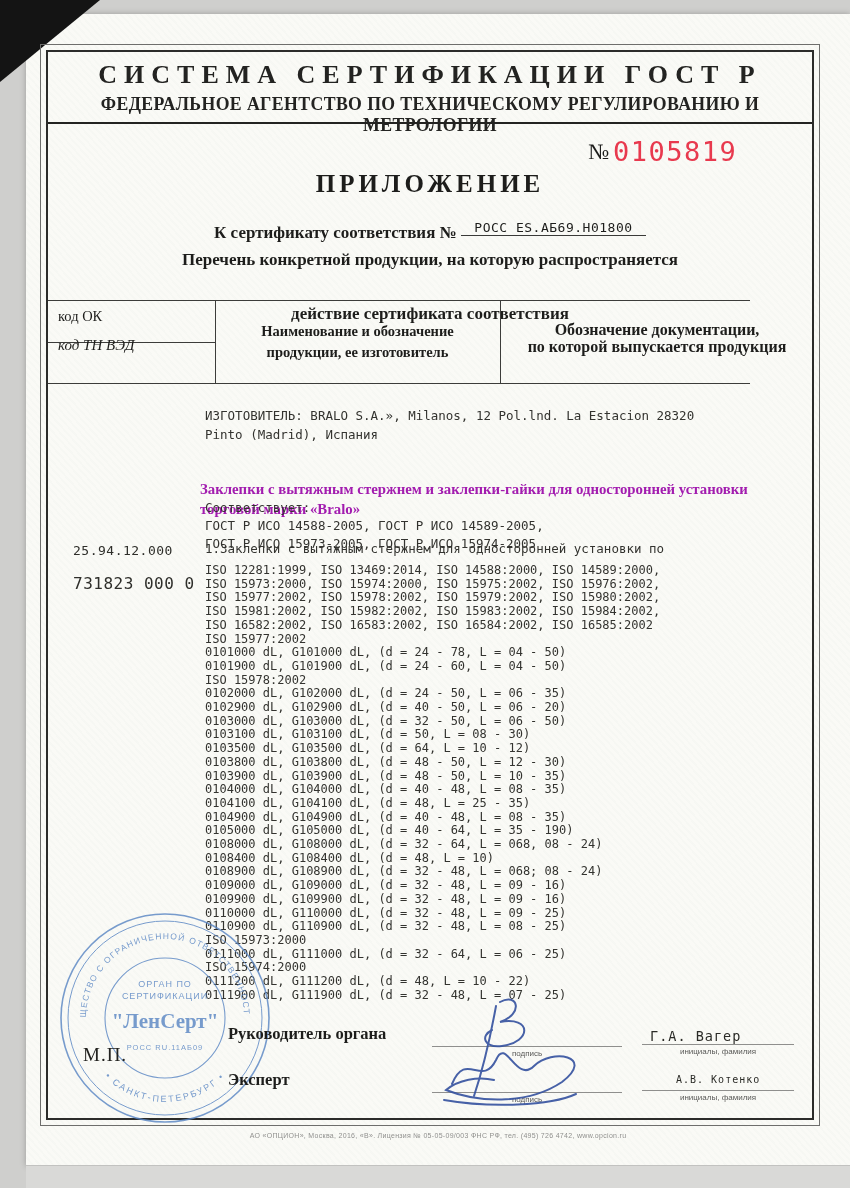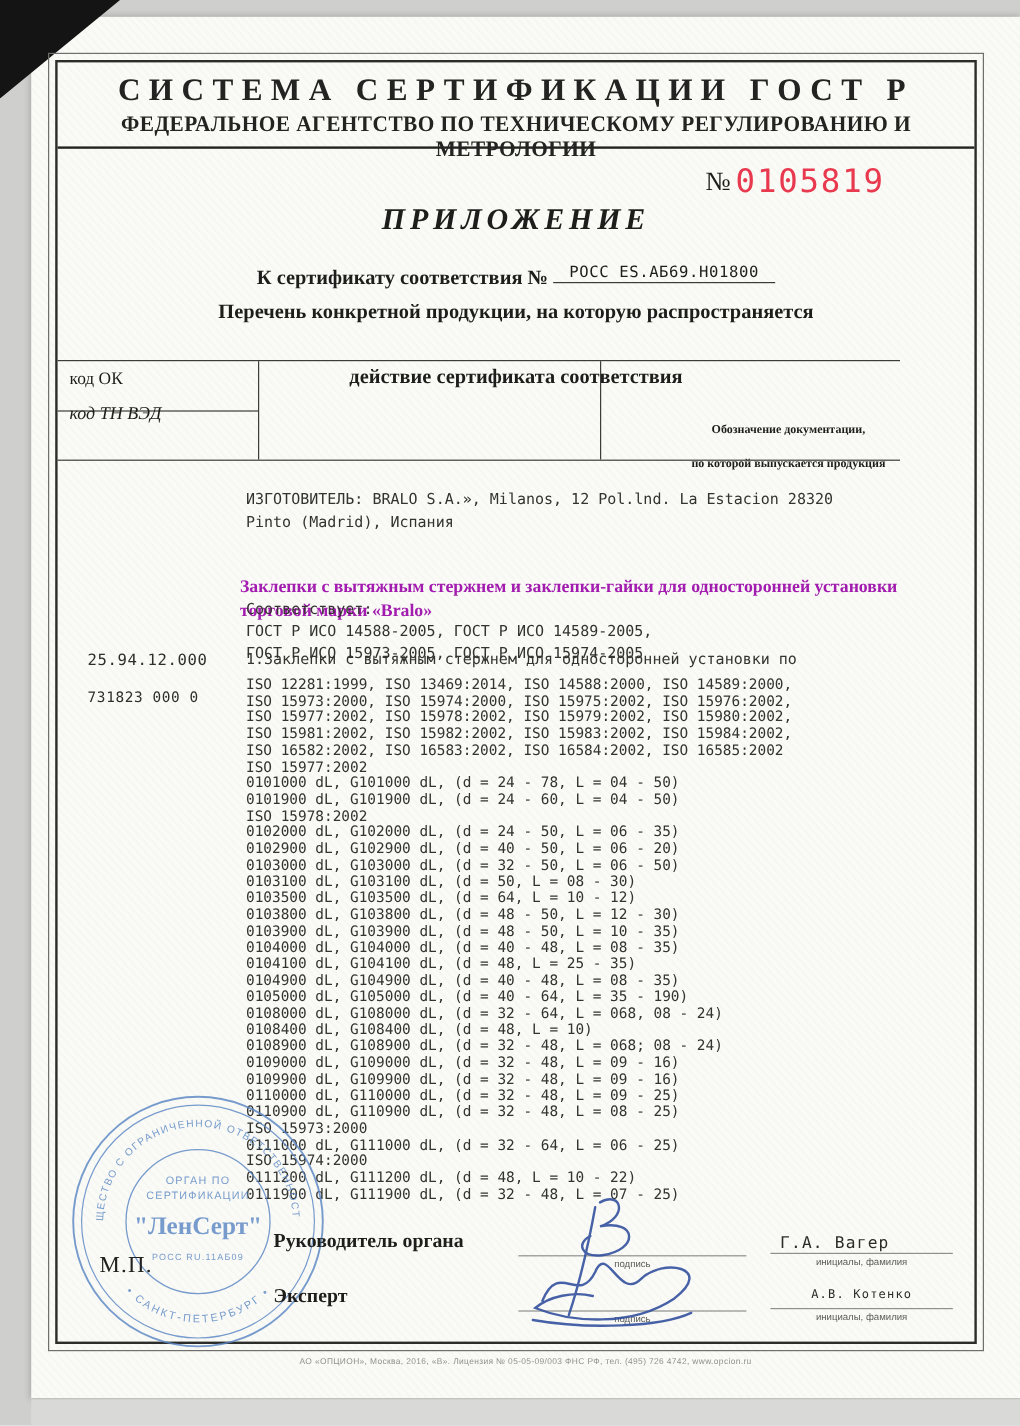--- a/index.html
+++ b/index.html
@@ -34,43 +34,43 @@
   }
   .header-subtitle{
     left:48px;right:38px;top:94px;font-size:18.5px;font-weight:bold;
     letter-spacing:.4px;text-align:center;color:#232321;
     transform:scaleX(.96);
   }
   .header-divider{left:48px;right:38px;top:122px;border-top:2.5px solid #232321;height:0;}
   .cert-number{left:588px;top:136px;white-space:nowrap;}
   .cert-number .prefix{font-size:22px;color:#1c1c1a;}
   .cert-number .value{font-family:"DejaVu Sans Mono",monospace;font-size:27px;color:#e8394e;letter-spacing:1.5px;vertical-align:-2px;}
-  .attachment-title{left:48px;right:38px;top:170px;text-align:center;font-size:25px;font-weight:bold;letter-spacing:4px;font-style:italic;}
+  .attachment-title{left:48px;right:38px;top:170px;text-align:center;font-size:25px;font-weight:bold;letter-spacing:4px;}
   .cert-line{left:48px;right:38px;top:214px;text-align:center;font-size:17px;font-weight:bold;white-space:nowrap;}
   .cert-underline{
     display:inline-block;width:185px;border-bottom:1.2px solid #3a3a38;
     font-family:"DejaVu Sans Mono",monospace;font-weight:normal;font-size:13px;
     transform:translateY(-6px);text-align:center;letter-spacing:.5px;margin-top:12px;
   }
   .list-heading1{left:48px;right:38px;top:250px;text-align:center;font-size:17px;font-weight:bold;}
   .list-heading2{left:48px;right:38px;top:272px;text-align:center;font-size:17px;font-weight:bold;margin-top:32px;}
   .tbl{left:48px;top:300px;width:702px;height:82px;border-top:1.5px solid #3c3c3a;border-bottom:1.5px solid #3c3c3a;}
   .tbl .v1{position:absolute;left:167px;top:0;bottom:0;border-left:1.2px solid #3c3c3a;}
   .tbl .v2{position:absolute;left:452px;top:0;bottom:0;border-left:1.2px solid #3c3c3a;}
   .tbl .h1{position:absolute;left:0;width:167px;top:41px;border-top:1.2px solid #3c3c3a;}
   .tbl .c1a{position:absolute;left:10px;top:7px;font-size:14.5px;}
   .tbl .c1b{position:absolute;left:10px;top:36px;font-size:15px;font-style:italic;}
   .tbl .c2{position:absolute;left:167px;width:285px;top:20px;text-align:center;font-size:14.5px;font-weight:bold;line-height:21px;}
-  .tbl .c3{position:absolute;left:452px;width:314px;top:20px;text-align:center;font-size:10px;font-weight:bold;line-height:28px;margin-top:24px;}
+  .tbl .c3{position:absolute;left:452px;width:314px;top:20px;text-align:center;font-size:16px;font-weight:bold;line-height:17px;}
   .manufacturer{left:205px;top:406px;font-size:12.5px;line-height:19px;color:#33332f;}
   .product-desc{left:200px;top:457px;font-size:14.8px;font-weight:bold;line-height:20px;color:#a21caf;margin-top:22px;}
   .conformity{left:205px;top:499px;font-size:12.5px;line-height:18px;color:#33332f;}
   .code-ok{left:73px;top:543px;font-size:13px;letter-spacing:.5px;color:#2e2e2a;}
   .item1{left:205px;top:541px;font-size:12.5px;color:#33332f;}
-  .code-tnved{left:73px;top:574px;font-size:12px;letter-spacing:.5px;color:#2e2e2a;}
+  .code-tnved{left:73px;top:574px;font-size:16px;letter-spacing:.5px;color:#2e2e2a;}
   .product-list{left:205px;top:564px;font-size:12px;line-height:13.7px;color:#33332f;}
   .mp-label{left:83px;top:1044px;font-size:19px;letter-spacing:1px;color:#22221f;}
   .sig-label1{left:228px;top:1024px;font-size:16.5px;font-weight:bold;}
   .sig-label2{left:228px;top:1070px;font-size:16.5px;font-weight:bold;}
   .sig-line1{left:432px;top:1046px;width:190px;border-bottom:1px solid #8f8f8d;height:0;}
   .sig-line2{left:432px;top:1092px;width:190px;border-bottom:1px solid #8f8f8d;height:0;}
   .sig-cap1{left:432px;top:1049px;width:190px;text-align:center;font-family:"Liberation Sans",sans-serif;font-size:8px;color:#5a5a58;}
   .sig-cap2{left:432px;top:1095px;width:190px;text-align:center;font-family:"Liberation Sans",sans-serif;font-size:8px;color:#5a5a58;}
   .name1{left:650px;top:1028px;font-size:13.5px;letter-spacing:1px;color:#2b2b27;}
   .name2{left:676px;top:1074px;font-size:10px;letter-spacing:1px;color:#2b2b27;text-align:center;}
@@ -112,20 +112,22 @@
 
 <div class="abs list-heading1 serif">Перечень конкретной продукции,  на которую распространяется</div>
 <div class="abs list-heading2 serif">действие сертификата соответствия</div>
 
 <div class="abs tbl">
   <div class="v1"></div>
   <div class="v2"></div>
   <div class="h1"></div>
   <div class="c1a serif">код ОК</div>
   <div class="c1b serif">код ТН ВЭД</div>
+  <div class="c2 serif pre">Наименование и обозначение
+продукции, ее изготовитель</div>
   <div class="c3 serif pre">Обозначение документации,
 по которой выпускается продукция</div>
 </div>
 
 <div class="abs manufacturer mono pre">ИЗГОТОВИТЕЛЬ: BRALO S.A.», Milanos, 12 Pol.lnd. La Estacion 28320
 Pinto (Madrid), Испания</div>
 <div class="abs product-desc serif pre">Заклепки с вытяжным стержнем и заклепки-гайки для односторонней установки
 торговой марки «Bralo»</div>
 <div class="abs conformity mono pre">Соответствует:
 ГОСТ Р ИСО 14588-2005, ГОСТ Р ИСО 14589-2005,

